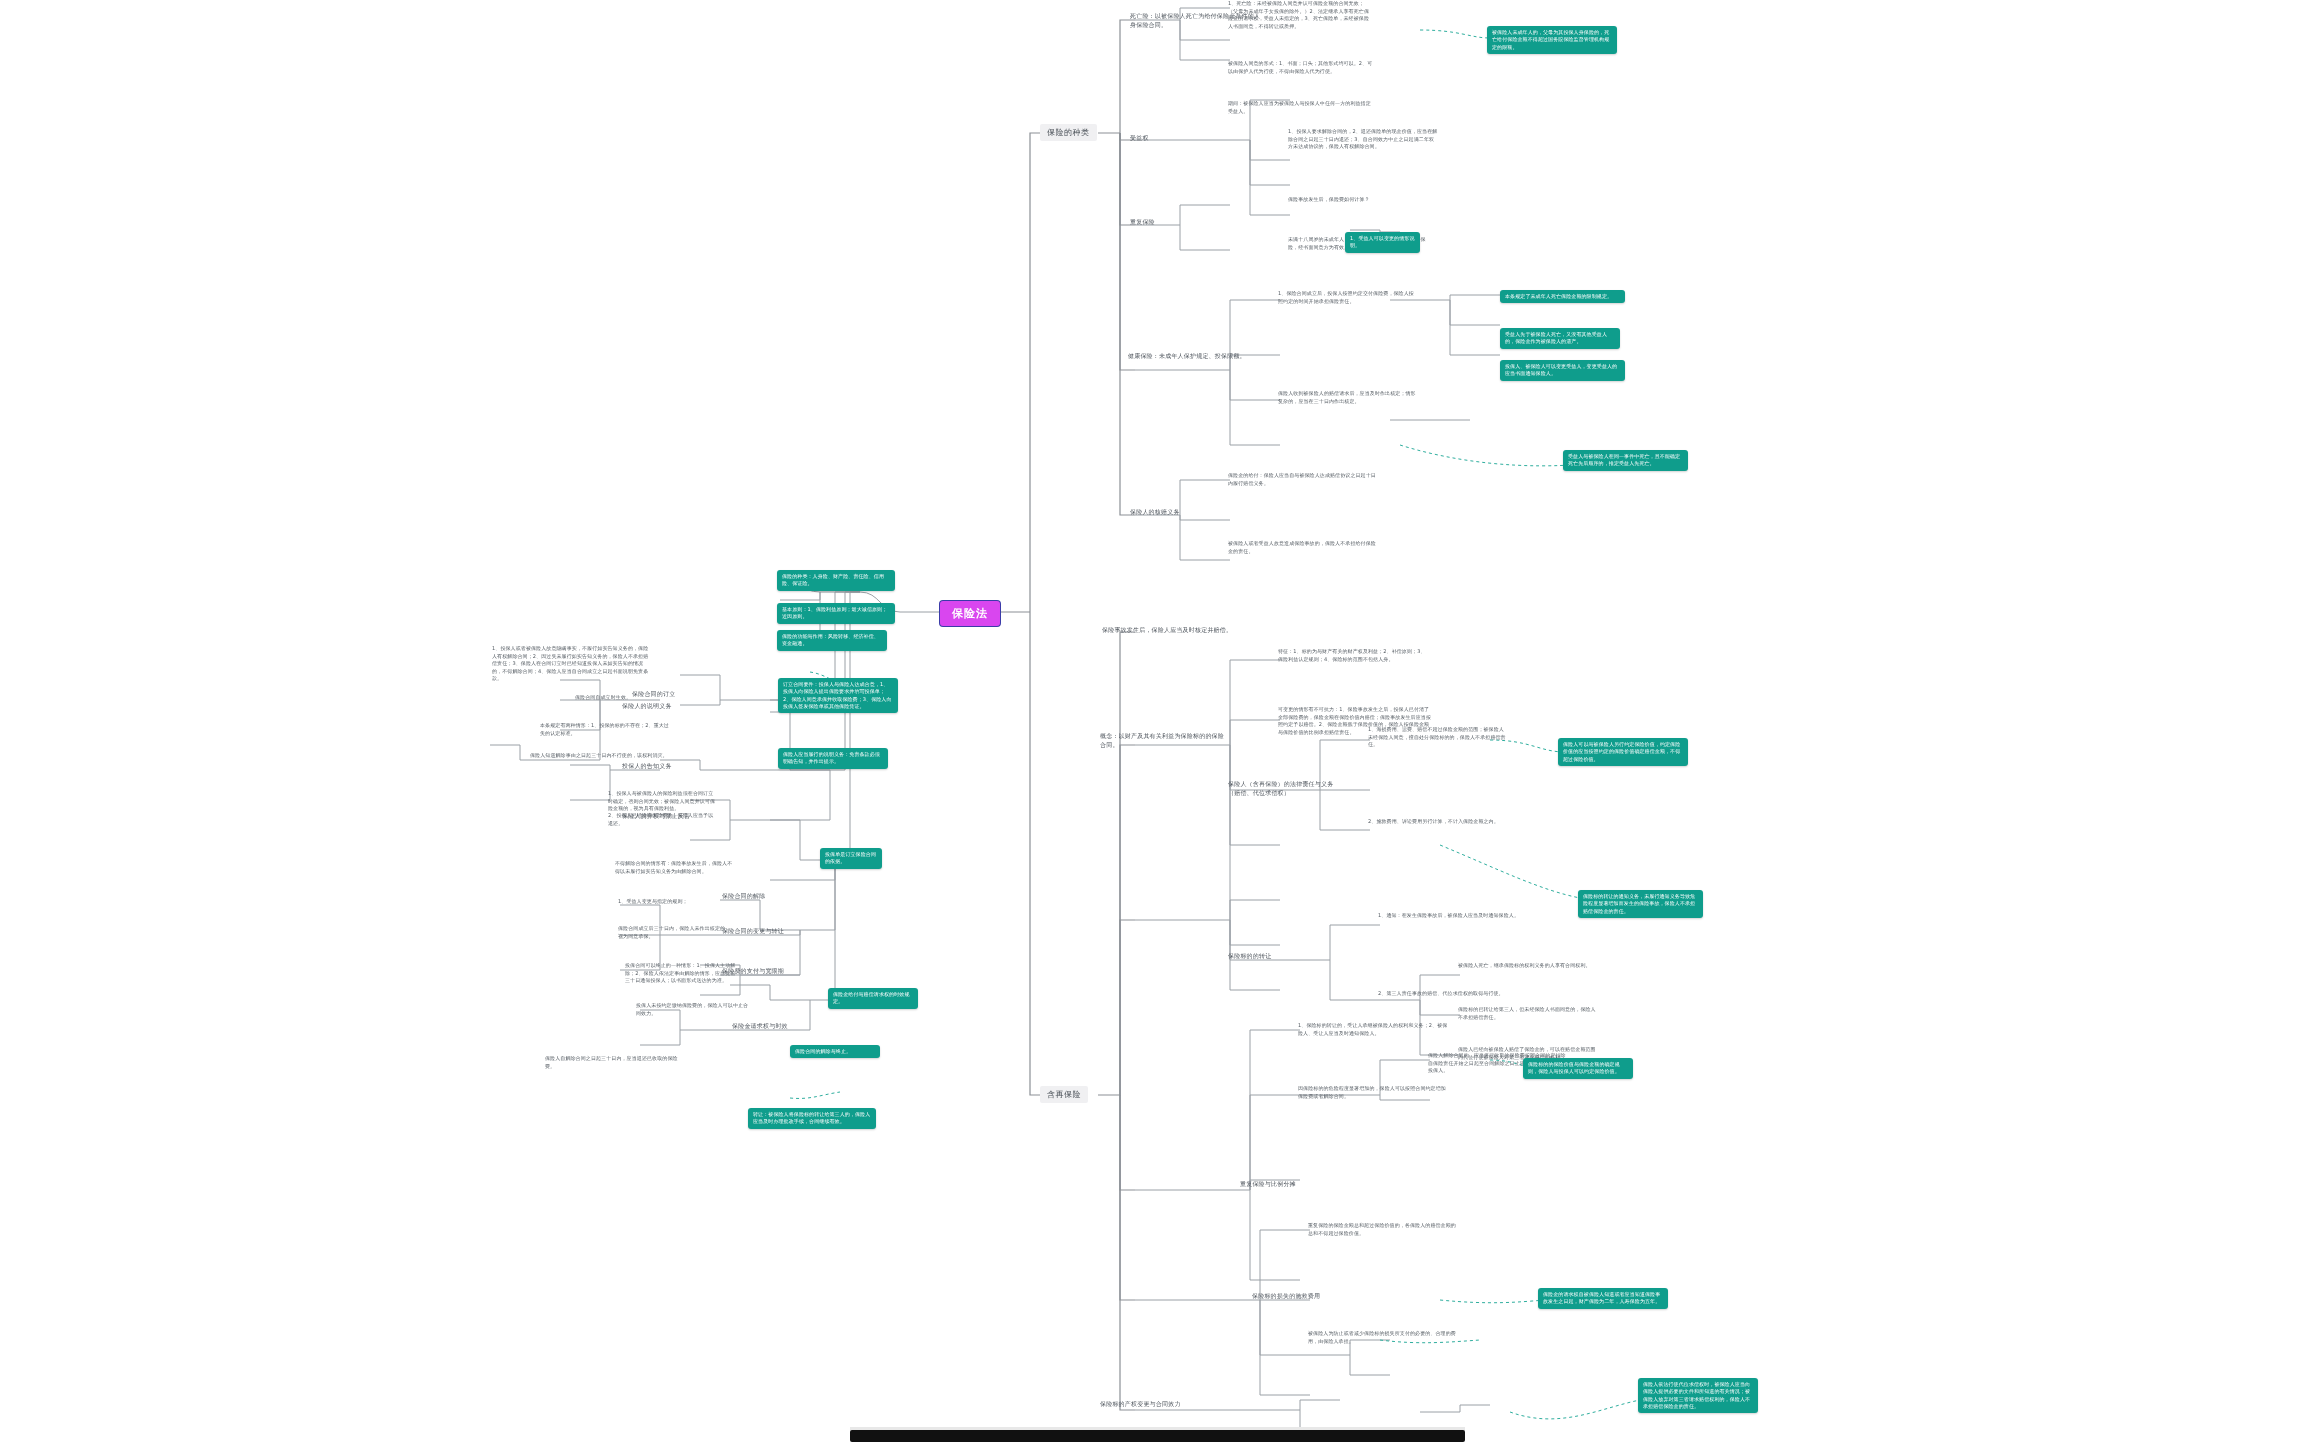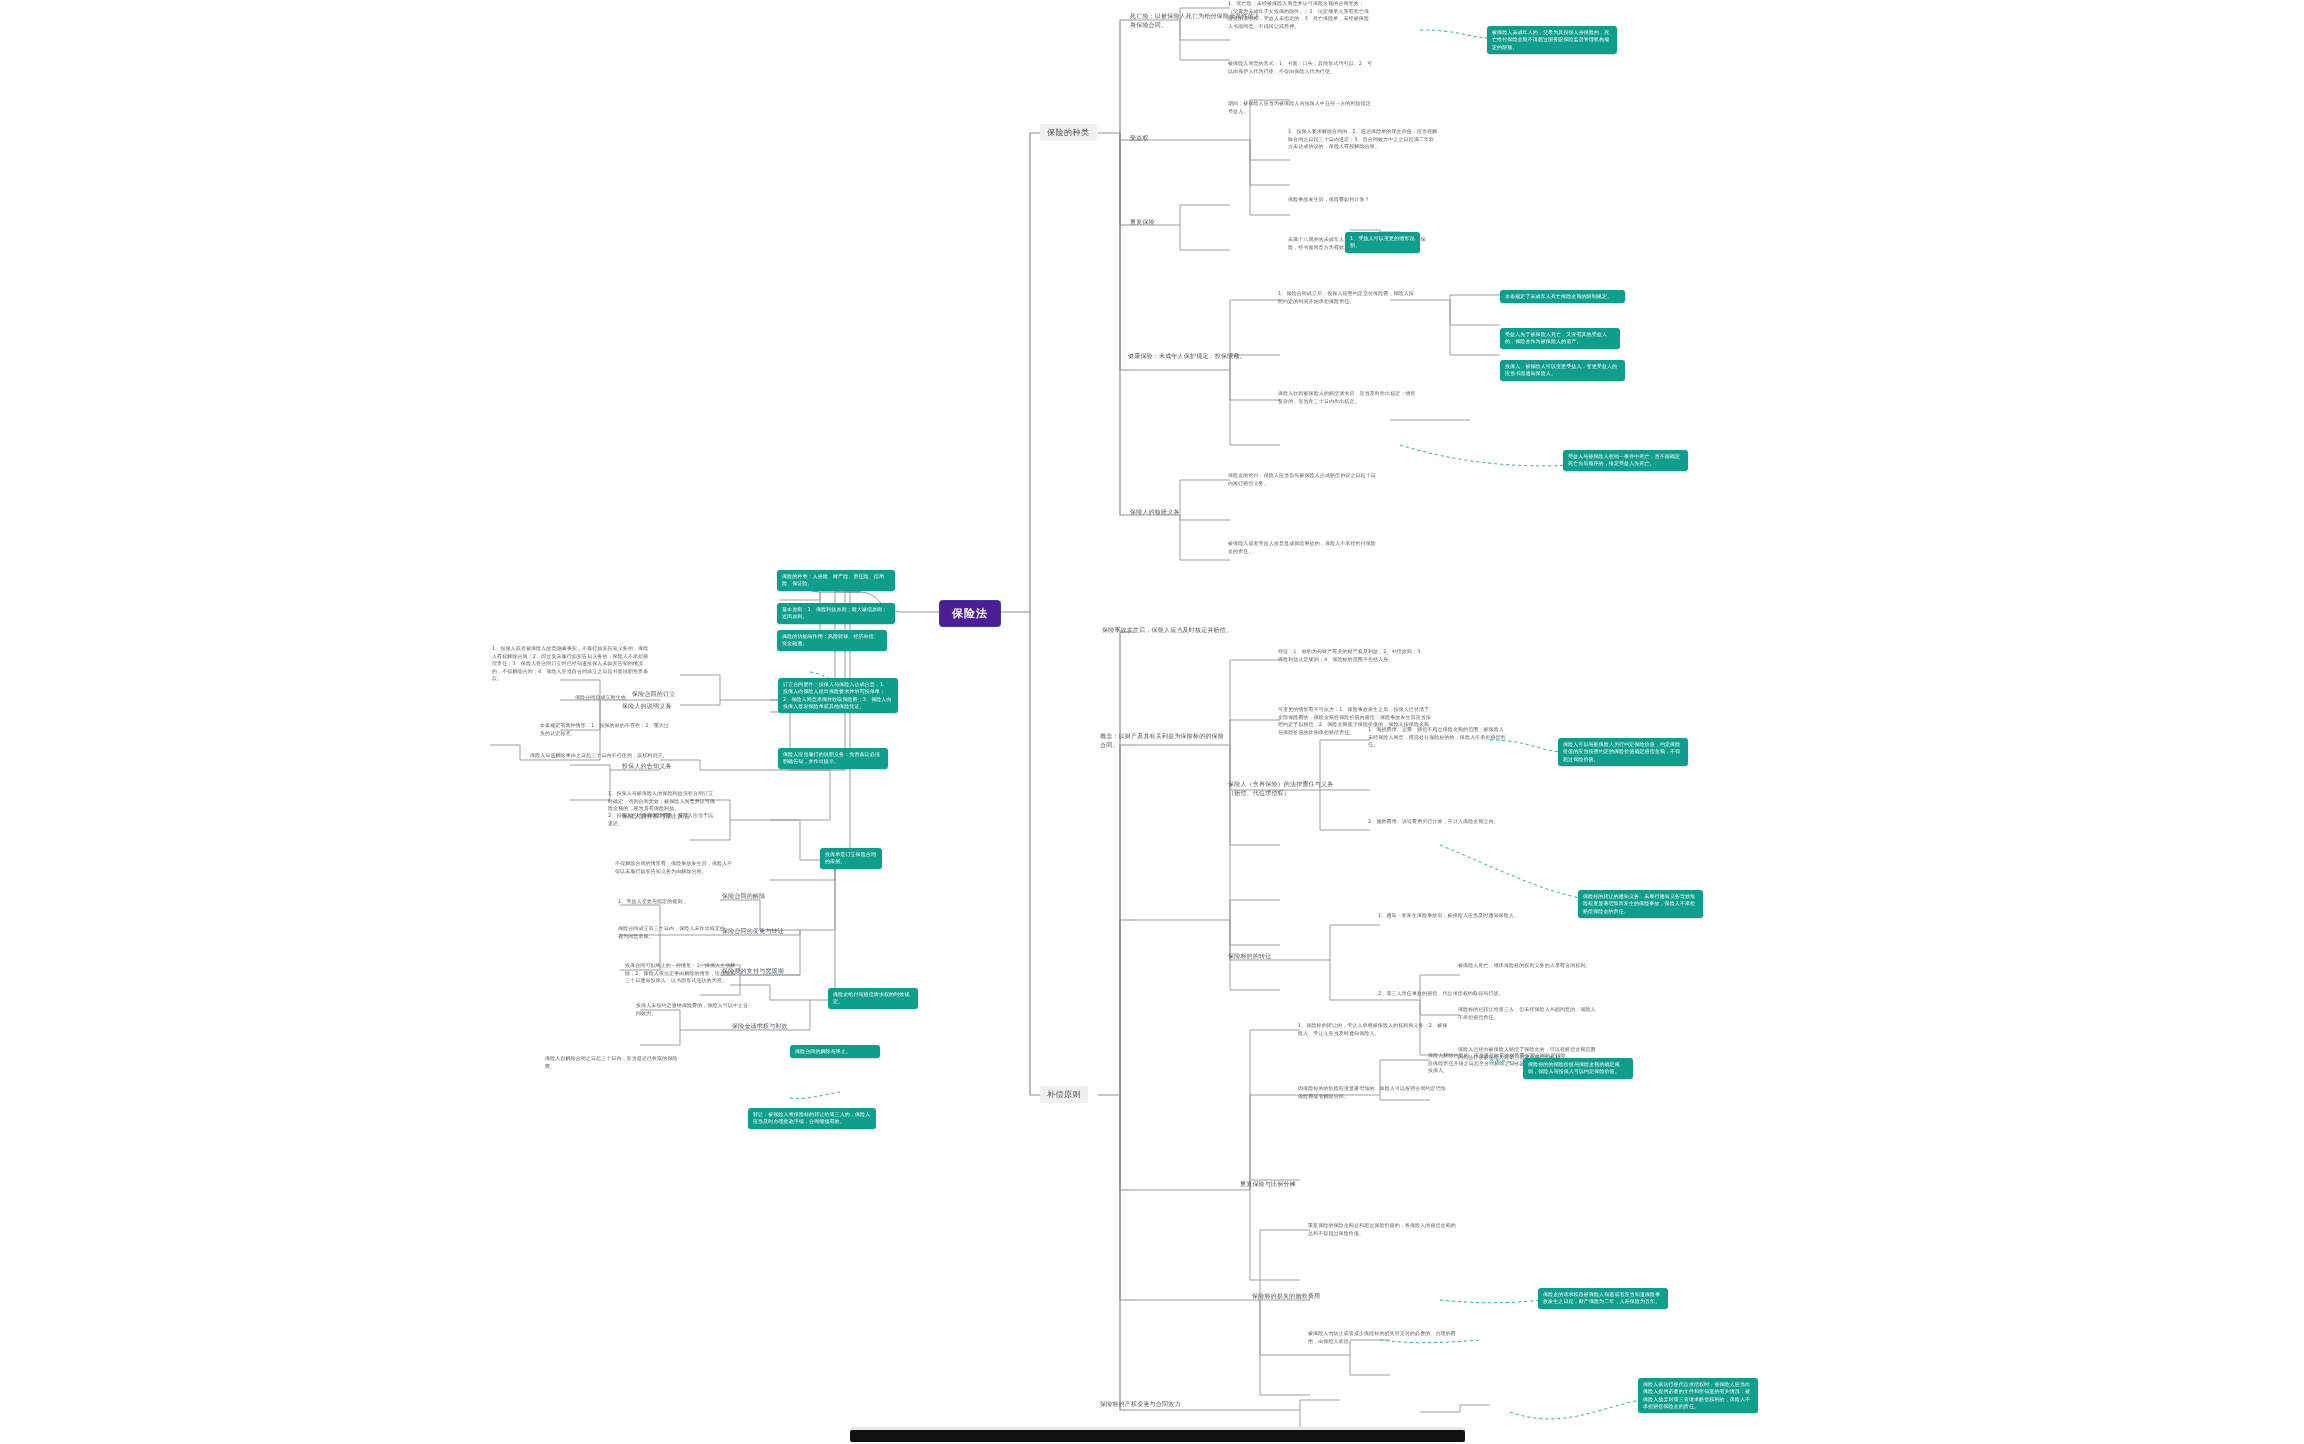--- a/index.html
+++ b/index.html
@@ -11,21 +11,21 @@
   
   svg.links{position:absolute;left:0;top:0;width:2304px;height:1444px;
             pointer-events:none;}
   svg.links path{fill:none;stroke:#9aa0a6;stroke-width:1;}
   svg.links path.teal{stroke:#2fae9e;stroke-width:1;stroke-dasharray:3 3;}
   svg.links path.thick{stroke:#8b9096;stroke-width:1.2;}
 
   
   .node{position:absolute;box-sizing:border-box;}
 
-  .root{background:#4c1d95;color:#ffffff;border-radius:3px;
+  .root{background:#d946ef;color:#ffffff;border-radius:3px;
         padding:5px 12px;font-size:11px;font-weight:bold;letter-spacing:1px;
         box-shadow:0 0 0 1px #3b3ba8;white-space:nowrap;}
 
   .branch{background:#f0f0f2;color:#444b52;border-radius:2px;
           padding:3px 7px;font-size:8px;white-space:nowrap;letter-spacing:.5px;}
 
   .topic{color:#4a5159;font-size:6px;line-height:1.45;letter-spacing:.2px;}
 
   .leaf{color:#555c63;font-size:5px;line-height:1.5;letter-spacing:.1px;}
 
@@ -202,21 +202,21 @@
     <path d="M730 1030 H680 V1010 H640"></path>
     <path d="M680 1030 V1045 H640"></path>
 
     <path class="teal" d="M810 672 C830 675 840 688 860 692"></path>
     <path class="teal" d="M790 1098 C810 1100 820 1095 840 1092"></path>
   </svg>
 
   <div class="node root" style="left:940px;top:601px;">保险法</div>
 
   <div class="node branch" style="left:1040px;top:124px;">保险的种类</div>
-  <div class="node branch" style="left:1040px;top:1086px;">补偿原则</div>
+  <div class="node branch" style="left:1040px;top:1086px;">含再保险</div>
 
   <div class="node topic" style="left:632px;top:690px;width:110px;">保险合同的订立</div>
   <div class="node topic" style="left:622px;top:702px;width:120px;">保险人的说明义务</div>
   <div class="node topic" style="left:622px;top:762px;width:120px;">投保人的告知义务</div>
   <div class="node topic" style="left:622px;top:812px;width:125px;">保险人的弃权与禁止反言</div>
   <div class="node topic" style="left:722px;top:892px;width:110px;">保险合同的解除</div>
   <div class="node topic" style="left:722px;top:927px;width:110px;">保险合同的变更与转让</div>
   <div class="node topic" style="left:722px;top:967px;width:110px;">保险费的支付与宽限期</div>
   <div class="node topic" style="left:732px;top:1022px;width:110px;">保险金请求权与时效</div>
 

